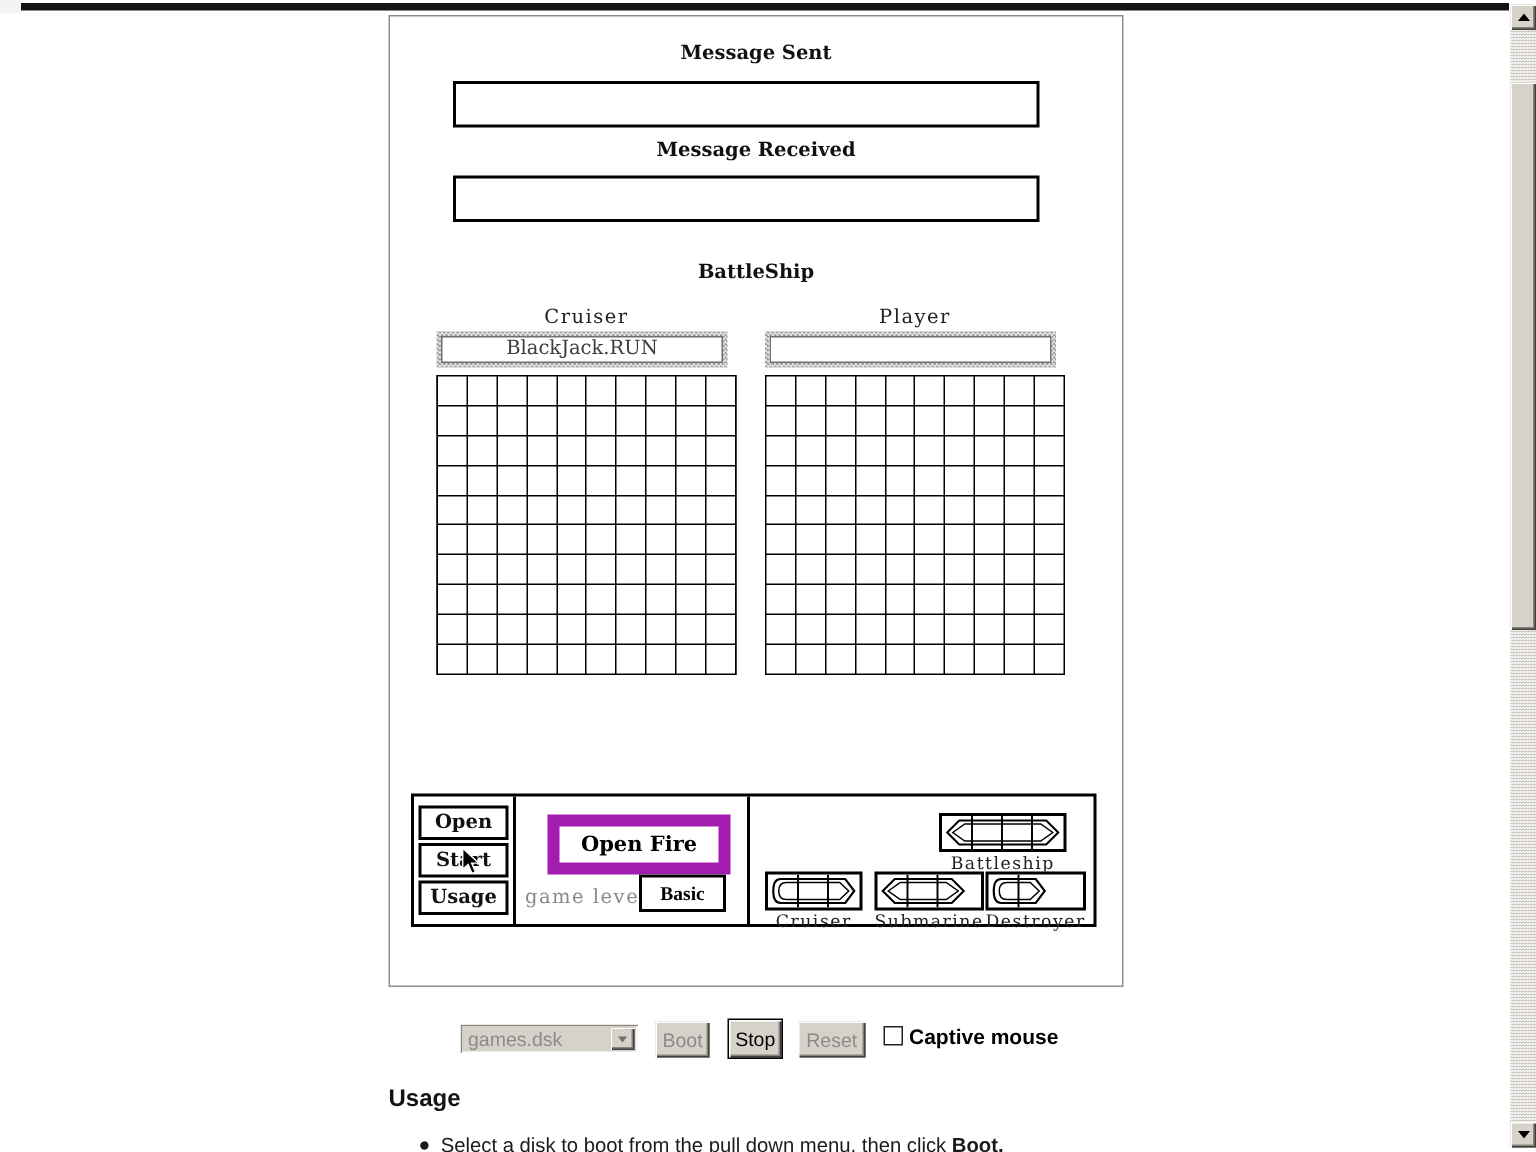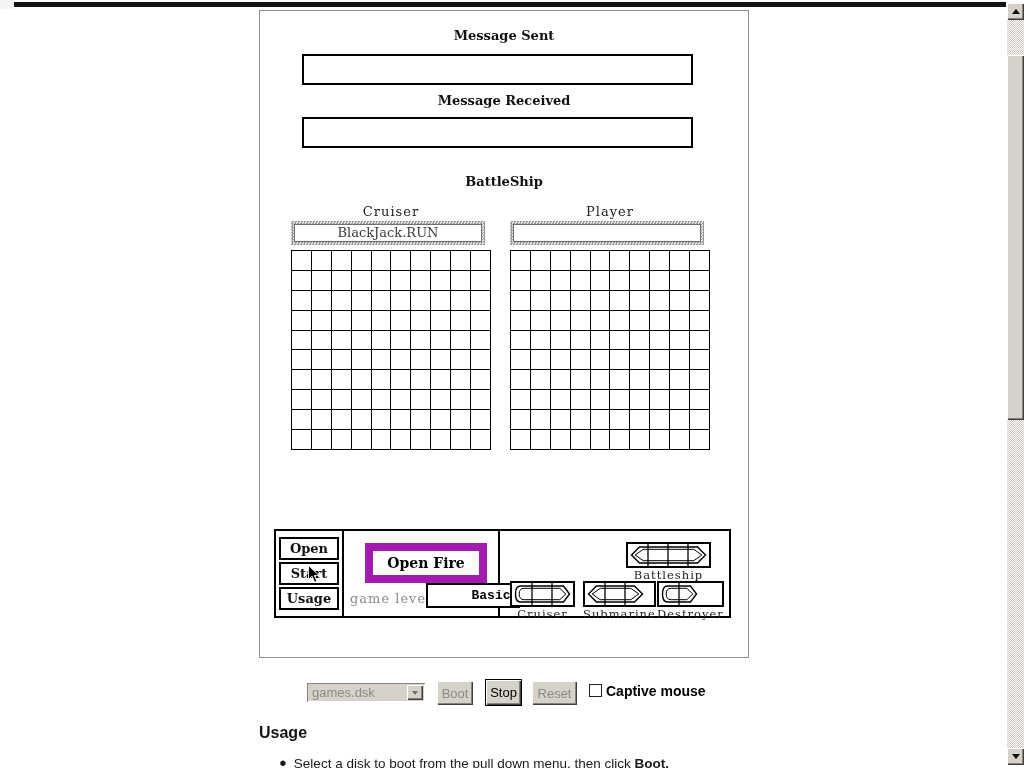--- a/index.html
+++ b/index.html
@@ -44,21 +44,21 @@
     font-family:"DejaVu Serif",serif;font-weight:bold;font-size:13px;color:#111;
     display:flex;align-items:center;justify-content:center;cursor:default;}
   #sec-mid{width:156px;border-right:2px solid #000;position:relative;}
   #openfire{position:absolute;left:21px;top:12px;width:106px;height:24px;border:8px solid #a21caf;
     font-size:14px;display:flex;align-items:center;justify-content:center;background:#fff;
     font-family:"DejaVu Serif",serif;font-weight:bold;}
   #gamelevel{position:absolute;left:6px;top:60px;font-size:13px;color:#8a8a8a;letter-spacing:1px;
     font-family:"DejaVu Serif",serif;}
   #basic{position:absolute;left:82px;top:52px;width:54px;height:21px;border:2px solid #000;
     font-size:13px;display:flex;align-items:center;justify-content:center;background:#fff;
-    font-family:Liberation Mono, monospace;font-weight:bold;padding-left:36px;}
+    font-family:Liberation Serif, serif;font-weight:bold;}
   #sec-right{flex:1;position:relative;}
   .ship{position:absolute;text-align:center;}
   .ship-box{border:2px solid #000;background:#fff;display:block;margin:0 auto;}
   .ship-lab{font-size:11.5px;color:#222;letter-spacing:1px;font-family:"DejaVu Serif",serif;margin-top:0px;}
   
   .w95{background:#d6d2ca;box-shadow:inset 1px 1px 0 #fff,inset -1px -1px 0 #404040,inset -2px -2px 0 #87837b;
     border:none;font-family:"Liberation Sans",sans-serif;font-size:13px;
     display:flex;align-items:center;justify-content:center;}
   .disabled-txt{color:#8b8b8b;}
   #disk-select{left:307px;top:683px;width:118px;height:19px;background:#d6d2ca;

